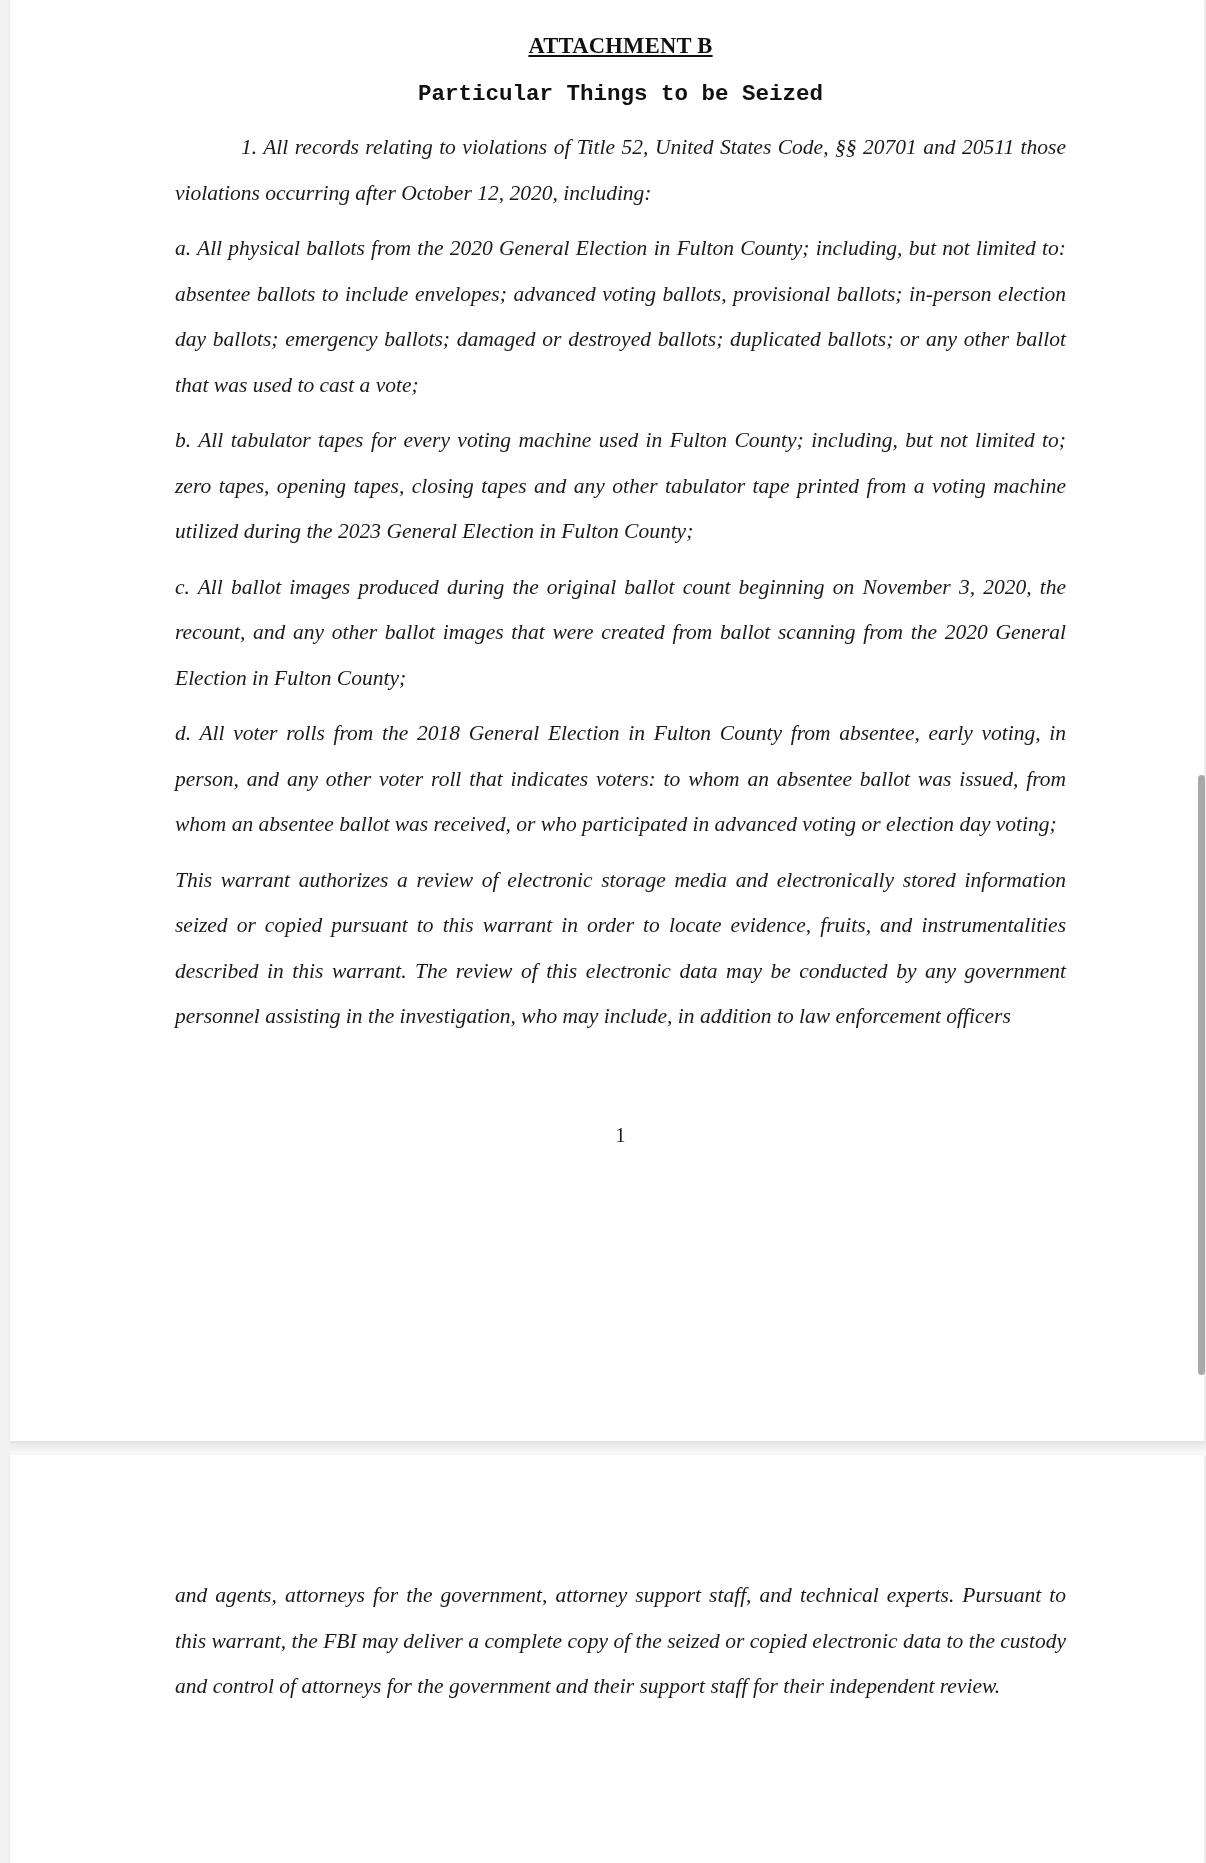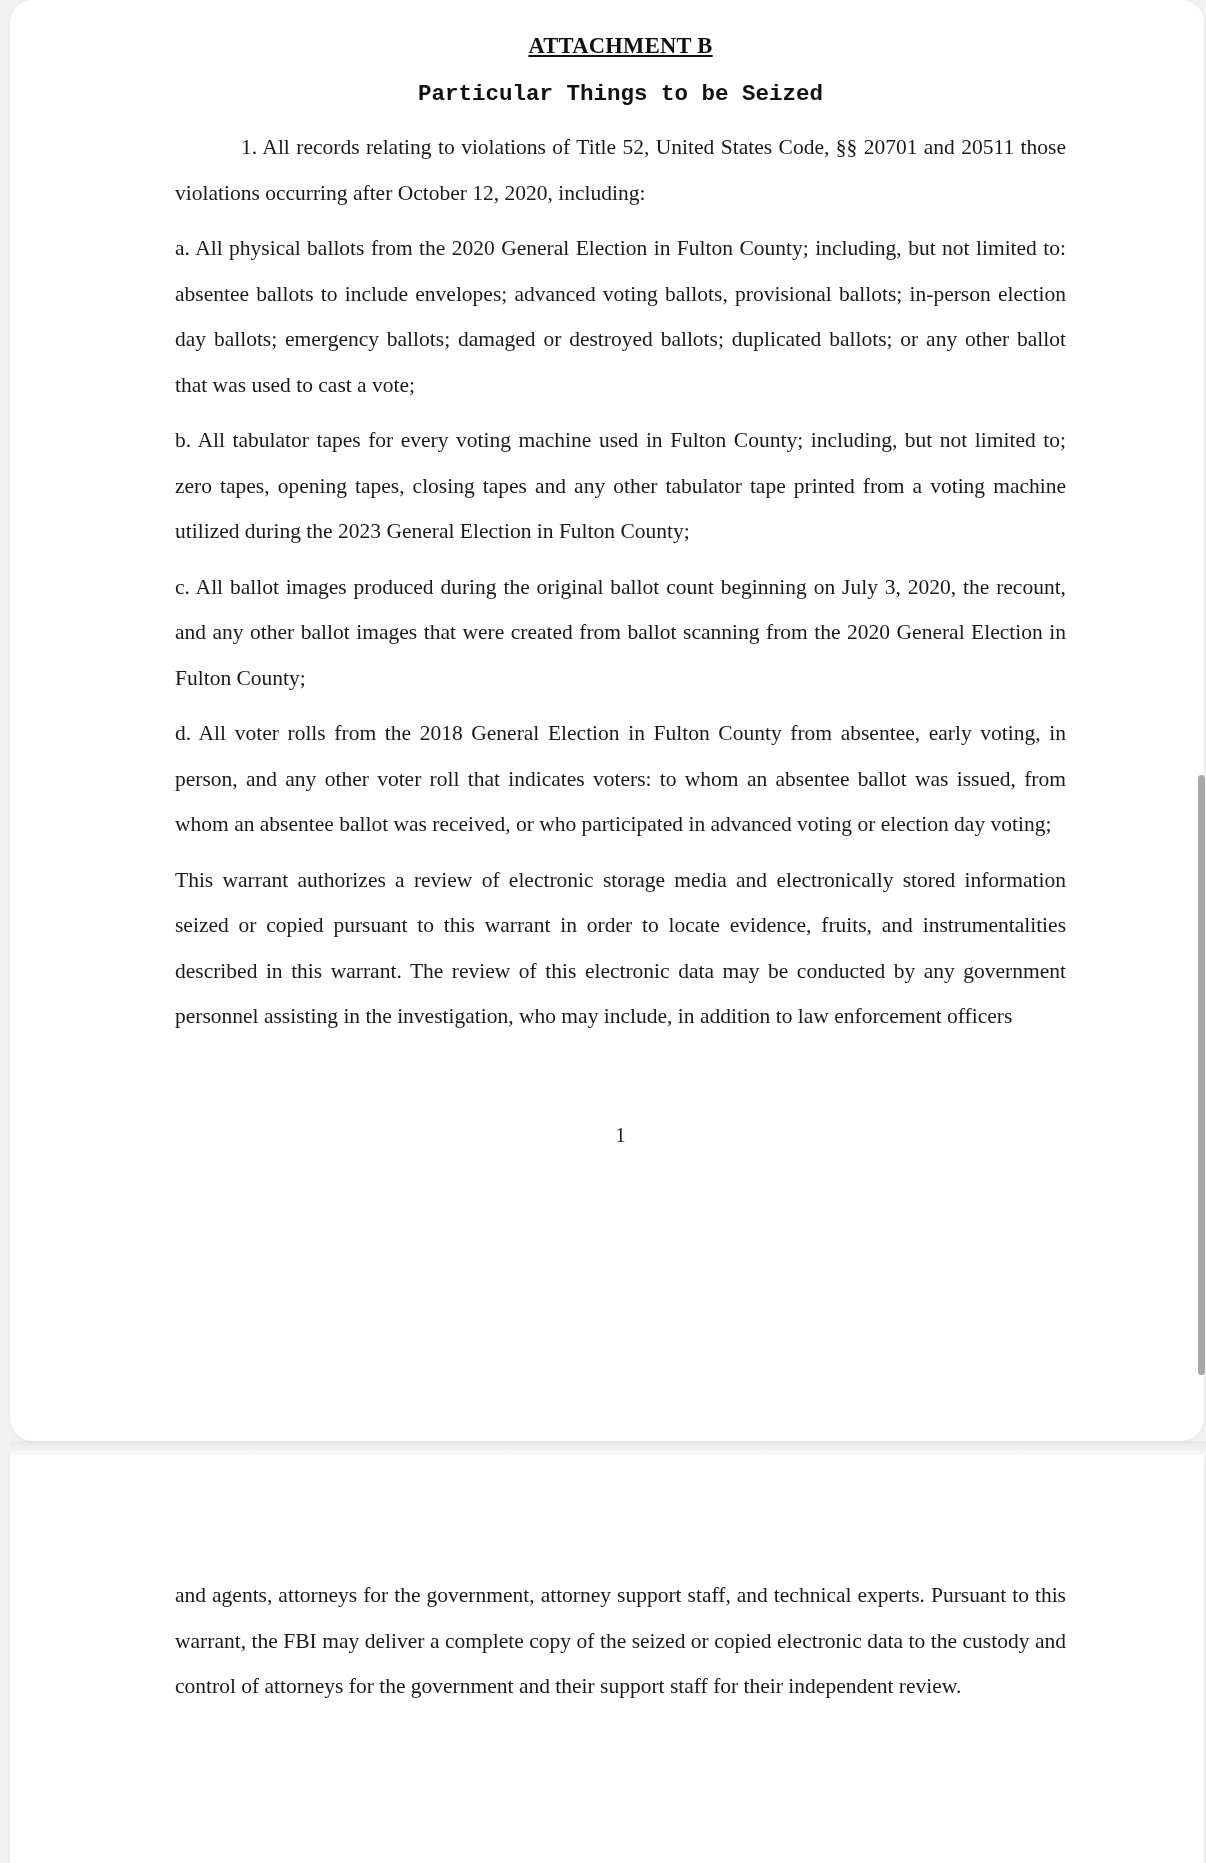--- a/index.html
+++ b/index.html
@@ -39,21 +39,20 @@
     background: #ffffff;
     width: 1194px;
     margin: 0 0 0 10px;
     box-sizing: border-box;
     box-shadow: 0 1px 4px rgba(0,0,0,0.06);
   }
 
   .page-one {
     height: 1441px;
     padding: 0;
-    border-radius: 23px;
   }
 
   .page-gap {
     height: 14px;
     width: 1206px;
     background: linear-gradient(to bottom, #e9e9e9 0%, #efefef 45%, #fbfbfb 100%);
   }
 
   .page-two {
     min-height: 410px;
@@ -86,20 +85,21 @@
     font-family: Liberation Mono, monospace;
   }
 
   p.body {
     font-size: 21.5px;
     line-height: 45.5px;
     text-align: justify;
     color: #1a1a1a;
     margin: 0;
     padding: 0;
+    font-style: italic;
   }
 
   p.lead {
     margin-top: 18px;
     text-indent: 66px;
   }
 
   p.item {
     margin-top: 10px;
   }
@@ -159,21 +159,21 @@
       <div class="doc-title">ATTACHMENT B</div>
 
       <div class="doc-subtitle">Particular Things to be Seized</div>
 
       <p class="body lead">1. All records relating to violations of Title 52, United States Code, §§ 20701 and 20511 those violations occurring after October 12, 2020, including:</p>
 
       <p class="body item">a. All physical ballots from the 2020 General Election in Fulton County; including, but not limited to: absentee ballots to include envelopes; advanced voting ballots, provisional ballots; in-person election day ballots; emergency ballots; damaged or destroyed ballots; duplicated ballots; or any other ballot that was used to cast a vote;</p>
 
       <p class="body item">b. All tabulator tapes for every voting machine used in Fulton County; including, but not limited to; zero tapes, opening tapes, closing tapes and any other tabulator tape printed from a voting machine utilized during the 2023 General Election in Fulton County;</p>
 
-      <p class="body item">c. All ballot images produced during the original ballot count beginning on July 3, 2020, the recount, and any other ballot images that were created from ballot scanning from the 2020 General Election in Fulton County;</p>
+      <p class="body item">c. All ballot images produced during the original ballot count beginning on November 3, 2020, the recount, and any other ballot images that were created from ballot scanning from the 2020 General Election in Fulton County;</p>
 
       <p class="body item">d. All voter rolls from the 2018 General Election in Fulton County from absentee, early voting, in person, and any other voter roll that indicates voters: to whom an absentee ballot was issued, from whom an absentee ballot was received, or who participated in advanced voting or election day voting;</p>
 
       <p class="body closing">This warrant authorizes a review of electronic storage media and electronically stored information seized or copied pursuant to this warrant in order to locate evidence, fruits, and instrumentalities described in this warrant. The review of this electronic data may be conducted by any government personnel assisting in the investigation, who may include, in addition to law enforcement officers</p>
 
       <div class="page-number">1</div>
     </div>
   </div>
 
   <div class="page-gap"></div>

